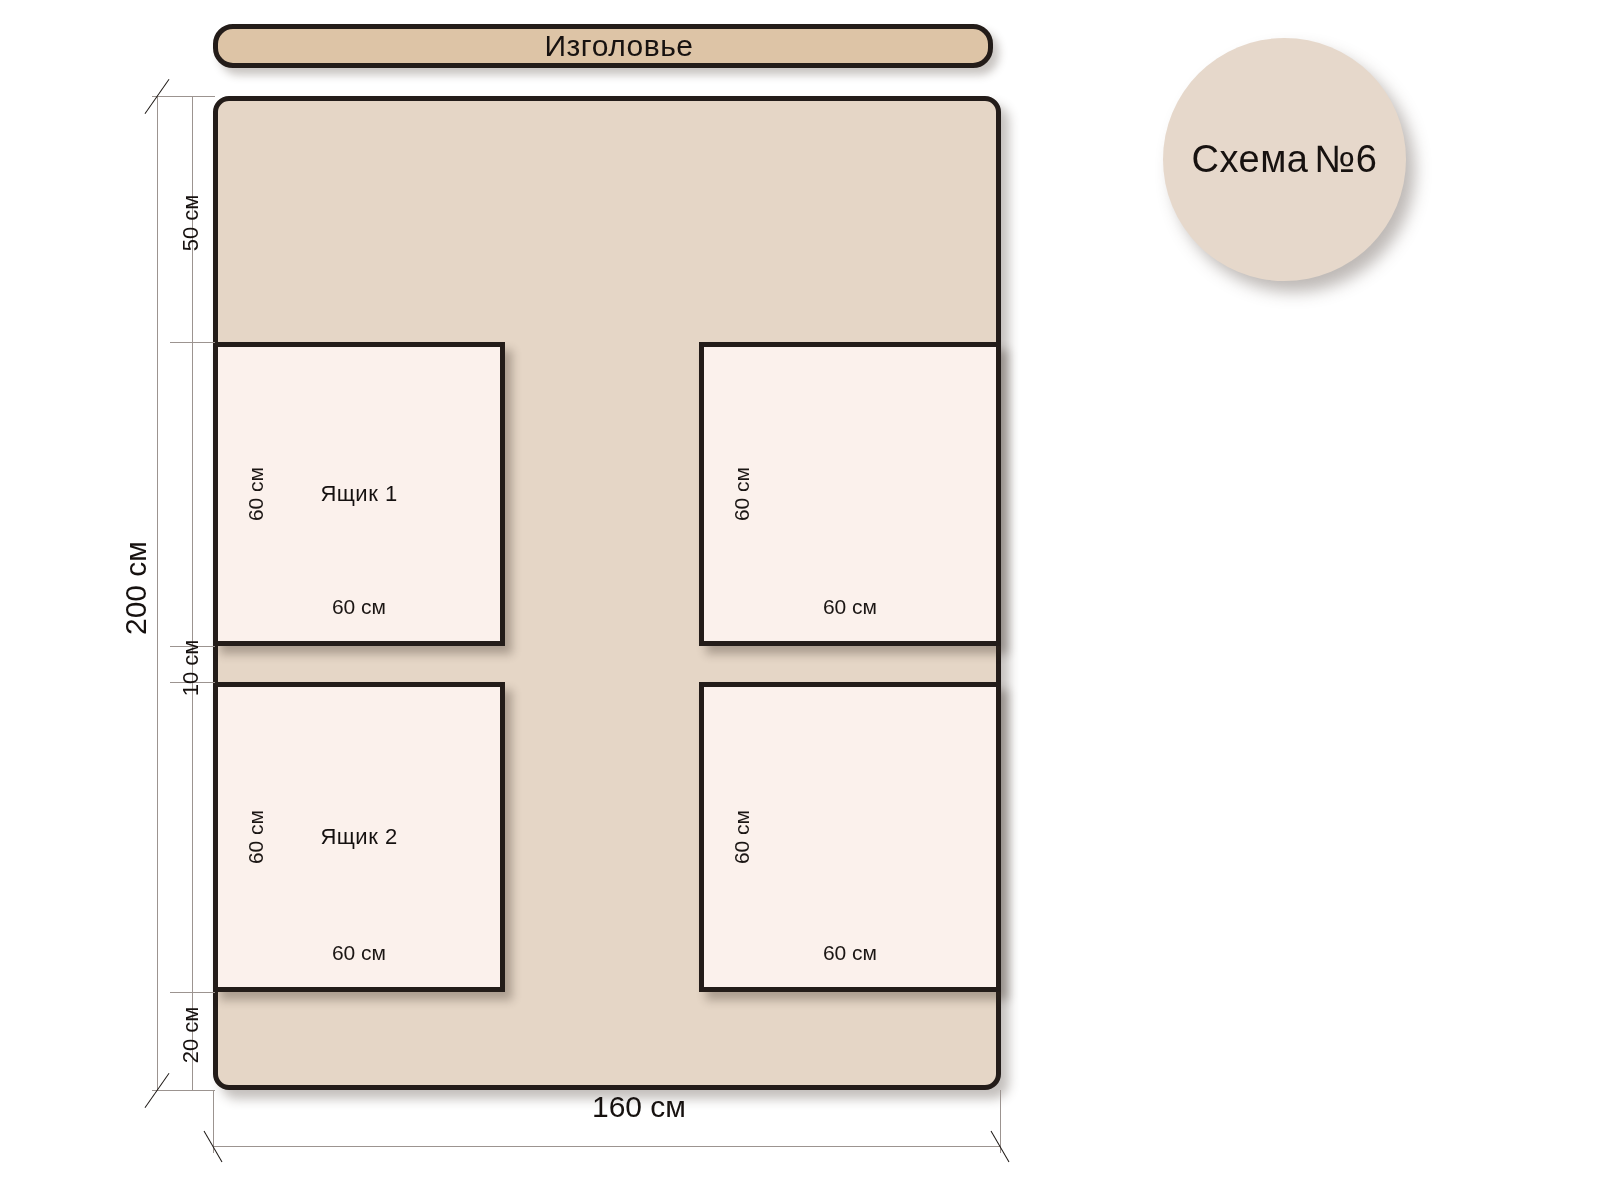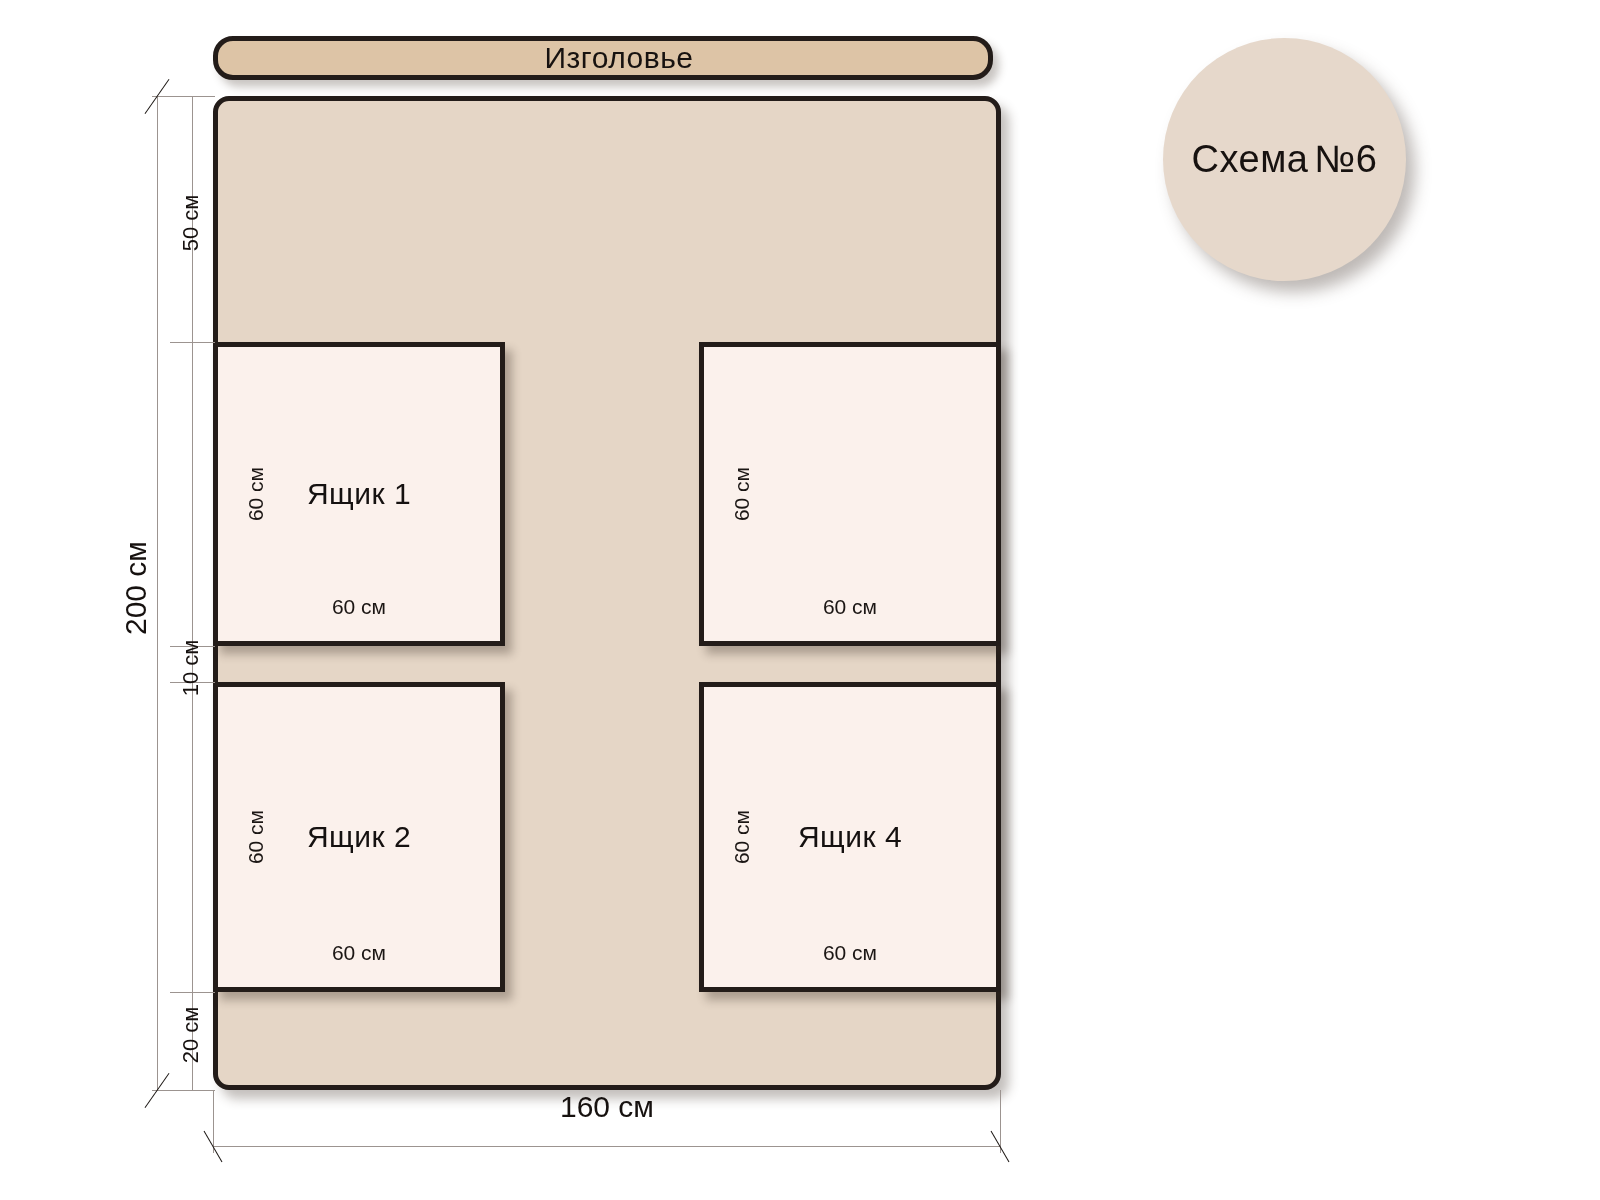--- a/index.html
+++ b/index.html
@@ -19,21 +19,21 @@
     position: relative;
     width: 1600px;
     height: 1200px;
     background: #ffffff;
   }
 
   
   .headboard {
     position: absolute;
     left: 213px;
-    top: 36px;
+    top: 24px;
     width: 780px;
     height: 44px;
     background: #ddc4a6;
     border: 5px solid #231c19;
     border-radius: 20px;
     box-sizing: border-box;
     box-shadow: 6px 7px 9px rgba(60, 45, 35, 0.28);
     display: flex;
     align-items: center;
     justify-content: center;
@@ -69,21 +69,21 @@
     box-sizing: border-box;
     box-shadow: 7px 8px 9px rgba(55, 42, 33, 0.33);
   }
   .drawer-title {
     position: absolute;
     left: 0;
     right: 0;
     top: 50%;
     transform: translateY(-50%);
     text-align: center;
-    font-size: 30px;
+    font-size: 22px;
     letter-spacing: 0.5px;
     color: #151110;
     line-height: 1;
   }
   .drawer-w {
     position: absolute;
     left: 0;
     right: 0;
     bottom: 24px;
     text-align: center;
@@ -197,21 +197,20 @@
     <span class="drawer-w">60 см</span>
   </div>
 
   <div class="drawer" id="drawer-3">
     <span class="drawer-h">60 см</span>
     <span class="drawer-w">60 см</span>
   </div>
 
   <div class="drawer" id="drawer-4">
     <span class="drawer-h">60 см</span>
-    <span class="drawer-title">Ящик 4</span>
     <span class="drawer-w">60 см</span>
   </div>
 
   <div class="dimline-h" style="left:152px; top:96px; width:63px;"></div>
   <div class="dimline-h" style="left:170px; top:342px; width:45px;"></div>
   <div class="dimline-h" style="left:170px; top:646px; width:45px;"></div>
   <div class="dimline-h" style="left:170px; top:682px; width:45px;"></div>
   <div class="dimline-h" style="left:170px; top:992px; width:45px;"></div>
   <div class="dimline-h" style="left:152px; top:1090px; width:63px;"></div>
 
@@ -225,20 +224,20 @@
   <div class="dim-label vert" style="left:151px; top:212px; width:80px; text-align:center;">50 см</div>
   <div class="dim-label vert big" style="left:76px; top:573px; width:120px; text-align:center;">200 см</div>
   <div class="dim-label vert" style="left:151px; top:657px; width:80px; text-align:center;">10 см</div>
   <div class="dim-label vert" style="left:151px; top:1024px; width:80px; text-align:center;">20 см</div>
 
   <div class="dimline-v" style="left:213px; top:1090px; height:63px;"></div>
   <div class="dimline-v" style="left:1000px; top:1090px; height:63px;"></div>
   <div class="dimline-h" style="left:213px; top:1146px; width:788px;"></div>
   <div class="tick-h" style="left:195px; top:1146px;"></div>
   <div class="tick-h" style="left:982px; top:1146px;"></div>
-  <div class="dim-label big" style="left:213px; top:1092px; width:788px; text-align:center;">160 см</div>
+  <div class="dim-label big" style="left:213px; top:1092px; width:788px; text-align:center;padding-left:32px;">160 см</div>
 
   <div class="badge">
     <span class="badge-line">Схема</span>
     <span class="badge-line">№6</span>
   </div>
 
 </div>
 
 </body></html>

